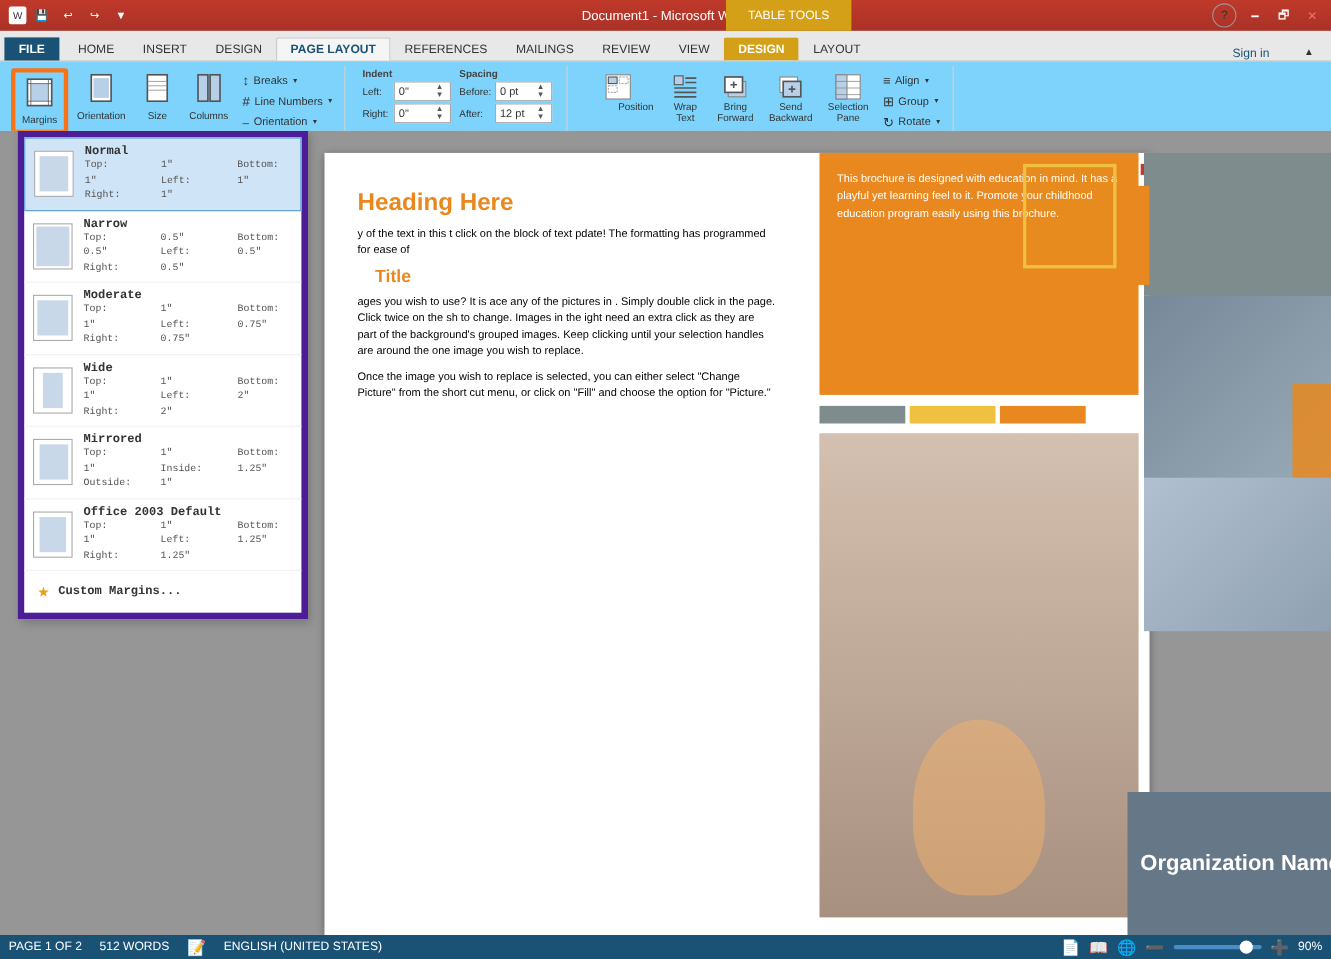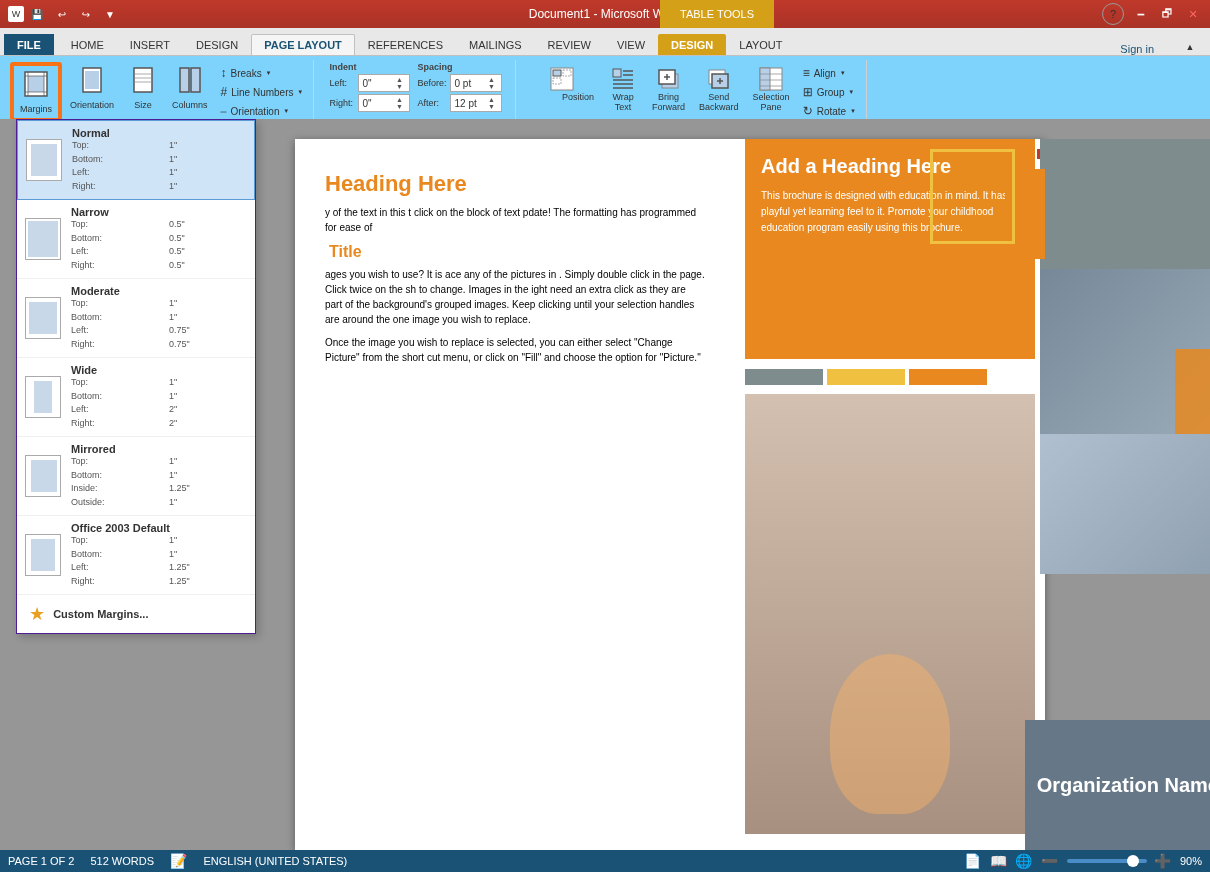--- a/index.html
+++ b/index.html
@@ -140,25 +140,26 @@
     .spin-arrow { font-size: 7px; line-height: 1; cursor: pointer; color: #555; text-align: center; border: none; background: none; }
 
     
     .arrange-group { display: flex; gap: 2px; }
 
     
     .margins-dropdown {
       position: absolute;
       top: 119px;
       left: 0;
-      width: 240px;
+      width: 264px;
       background: white;
-      border: 1px solid #4c1d95;
+      border: 6px solid #4c1d95;
       box-shadow: 3px 3px 8px rgba(0,0,0,0.2);
       z-index: 100;
+      font-family: Liberation Mono, monospace;
     }
     .margin-item {
       display: flex;
       align-items: center;
       padding: 6px 8px;
       cursor: pointer;
       border-bottom: 1px solid #f0f0f0;
       gap: 10px;
     }
     .margin-item.selected { background: #d0e4f7; border: 1px solid #5b9bd5; }
@@ -169,21 +170,21 @@
       background: white;
       position: relative;
       flex-shrink: 0;
     }
     .margin-icon-inner {
       position: absolute;
       background: #c8d8e8;
     }
     .margin-info { flex: 1; }
     .margin-name { font-weight: bold; font-size: 11px; color: #333; }
-    .margin-details { font-size: 9px; color: #555; line-height: 1.5; display: grid; grid-template-columns: 1fr 1fr; gap: 0 20px; }
+    .margin-details { font-size: 9px; color: #555; line-height: 1.5; display: grid; grid-template-columns: 1fr 1fr 1fr; gap: 0 20px; }
     .custom-margins-item {
       display: flex;
       align-items: center;
       padding: 8px 12px;
       cursor: pointer;
       gap: 8px;
     }
     .custom-icon { font-size: 18px; color: #e8a020; }
     .custom-label { font-size: 11px; color: #333; font-weight: bold; }
 
@@ -230,21 +231,21 @@
       width: 750px;
       min-height: 700px;
       background: white;
       box-shadow: 0 2px 8px rgba(0,0,0,0.4);
       position: relative;
       margin-left: 130px;
     }
     .doc-heading { font-size: 22px; color: #e8881e; font-weight: bold; margin-bottom: 8px; }
     .doc-subheading { font-size: 16px; color: #e8881e; font-weight: bold; margin: 12px 0 6px; }
     .doc-text { font-size: 10px; line-height: 1.5; margin-bottom: 8px; }
-    .doc-title { font-size: 16px; color: #e8881e; font-weight: bold; margin: 8px 4px 6px; }
+    .doc-title { font-size: 16px; color: #e8881e; font-weight: bold; margin: 8px 16px 6px; }
 
     
     .v-ruler {
       position: absolute;
       left: 0;
       top: 119px;
       width: 16px;
       bottom: 22px;
       background: #f0f0f0;
       border-right: 1px solid #d0d0d0;
@@ -697,21 +698,20 @@
 
 
       <p class="doc-text">y of the text in this t click on the block of text pdate!  The formatting has programmed for ease of</p>
 
       <div class="doc-title">Title</div>
       <p class="doc-text">ages you wish to use?  It is ace any of the pictures in .  Simply double click in the page.  Click twice on the sh to change.  Images in the ight need an extra click as they are part of the background's grouped images.  Keep clicking until your selection handles are around the one image you wish to replace.</p>
       <p class="doc-text">Once the image you wish to replace is selected, you can either select "Change Picture" from the short cut menu, or click on "Fill" and choose the option for "Picture."</p>
     </div>
 
     <div style="position:absolute; top:0; left:450px; width:290px; min-height:220px; background:#e8881e; padding:16px;">
-      <div style="font-size:20px; font-weight:bold; color:white; margin-bottom:10px;">Add a Heading Here</div>
       <p style="font-size:10px; color:white; line-height:1.6;">This brochure is designed with education in mind.  It has a playful yet learning feel to it.  Promote your childhood education program easily using this brochure.</p>
 
       <div style="position:absolute; top:10px; right:-12px; width:10px; height:10px; background:#c0392b; border-radius:50;"></div>
     </div>
 
     <div style="position:absolute; top:0; left:745px; width:185px; height:130px; background:#7f8c8d;"></div>
 
     <div style="position:absolute; top:30px; left:710px; width:40px; height:90px; background:#e8881e;"></div>
 
     <div style="position:absolute; top:10px; left:635px; width:85px; height:95px; border:3px solid #f0c040; background:rgba(240,192,64,0.05);"></div>

